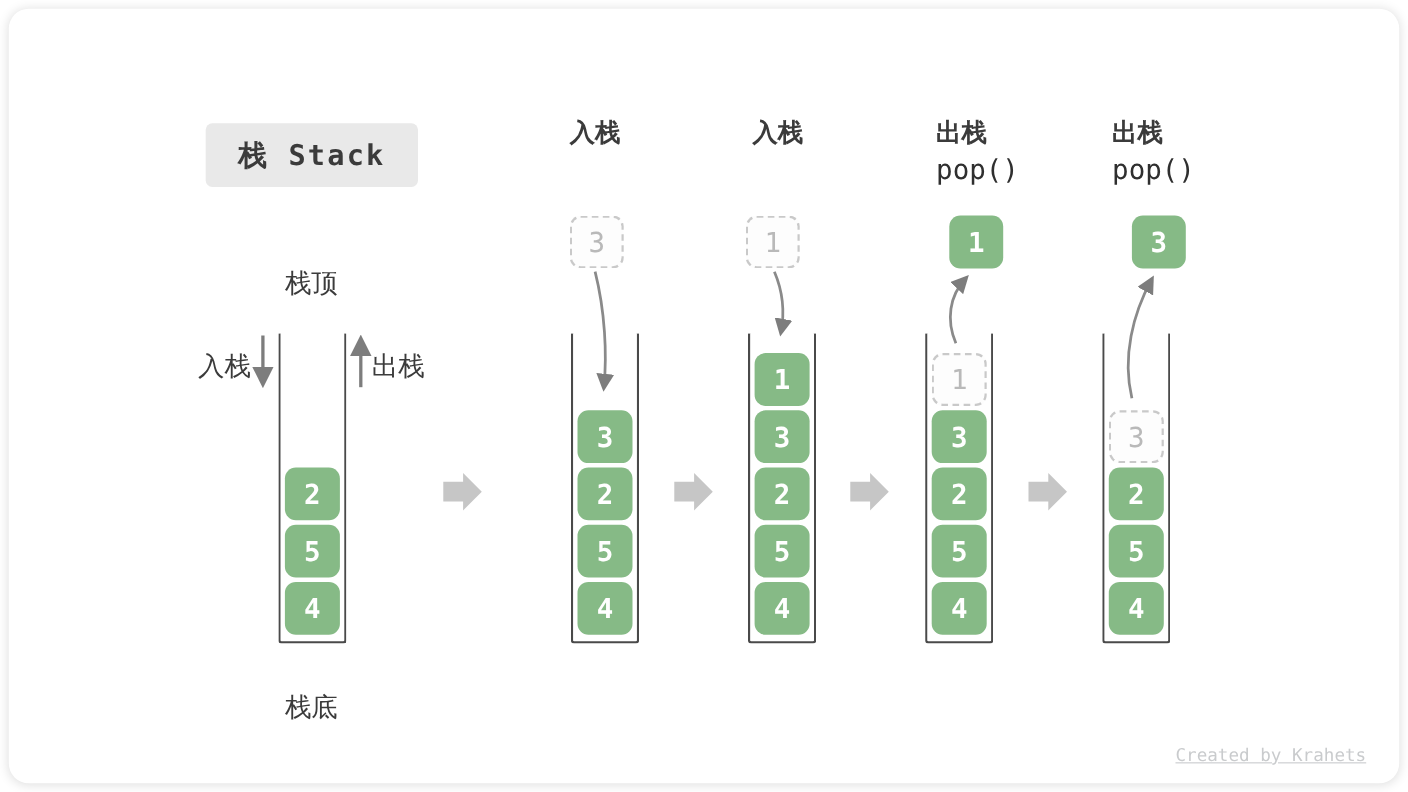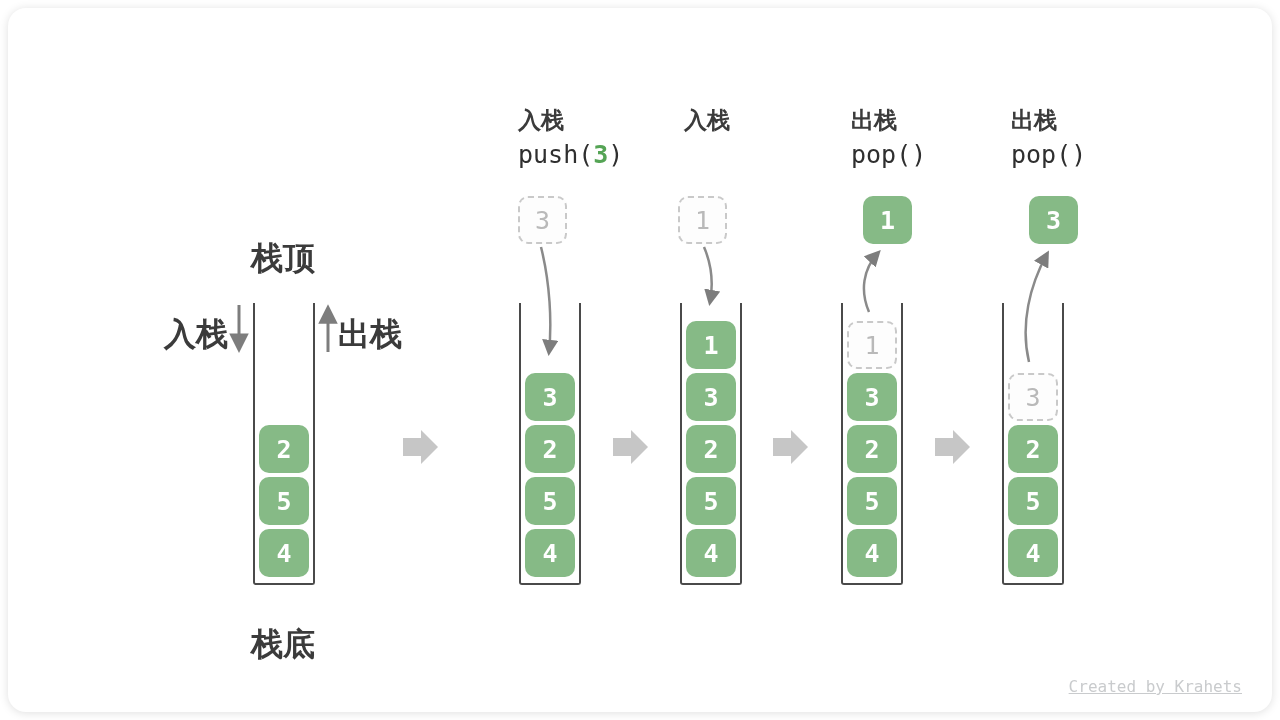--- a/index.html
+++ b/index.html
@@ -13,21 +13,21 @@
   .stage{position:absolute;left:0;top:0;width:1280px;height:720px;}
   .card{position:absolute;left:8px;top:8px;width:1264px;height:704px;background:#fff;
     border-radius:18px;box-shadow:0 1px 10px rgba(0,0,0,0.13);}
   .abs{position:absolute;}
 
   .title-badge{left:187px;top:112px;width:193px;height:58px;background:var(--badge-bg);
     border-radius:6px;display:flex;align-items:center;justify-content:center;
     font-family:"DejaVu Sans Mono",monospace;font-size:26px;font-weight:bold;
     letter-spacing:2px;color:var(--text-dark);}
 
-  .cjk-label{color:var(--text-dark);font-size:32px;font-weight:bold;line-height:28px;}
+  .cjk-label{color:var(--text-dark);font-size:24px;font-weight:normal;line-height:28px;}
   .lbl-top{left:239px;top:244px;width:88px;text-align:center;}
   .lbl-bottom{left:239px;top:612px;width:88px;text-align:center;margin-top:18px;}
   .lbl-push{left:158px;top:320px;width:70px;text-align:right;}
   .lbl-pop{left:338px;top:320px;width:70px;text-align:left;}
 
   .op{top:104px;width:150px;}
   .op-kind{font-size:23px;font-weight:bold;color:var(--text-dark);line-height:32px;}
   .op-code{font-family:"DejaVu Sans Mono",monospace;font-size:25px;color:#2f2f2f;
     line-height:34px;margin-top:2px;}
   .op-code .arg{color:var(--arg-green);font-weight:bold;}
@@ -58,29 +58,31 @@
 
   .watermark{right:38px;bottom:24px;font-family:"DejaVu Sans Mono",monospace;
     font-size:16px;color:var(--watermark);text-decoration:underline;}
 </style>
 </head>
 <body>
 
 <div class="stage">
   <div class="card"></div>
 
+  <div class="abs title-badge">
+    <span>栈 Stack</span>
+  </div>
 
   <div class="abs cjk-label lbl-top">栈顶</div>
   <div class="abs cjk-label lbl-bottom">栈底</div>
   <div class="abs cjk-label lbl-push">入栈</div>
   <div class="abs cjk-label lbl-pop">出栈</div>
 
   <div class="abs op op1">
     <div class="op-kind">入栈</div>
-    <div class="op-code"><span>push(</span><span class="arg">3</span><span>)</span></div>
   </div>
   <div class="abs op op2">
     <div class="op-kind">入栈</div>
   </div>
   <div class="abs op op3">
     <div class="op-kind">出栈</div>
     <div class="op-code"><span>pop(</span><span class="arg"></span><span>)</span></div>
   </div>
   <div class="abs op op4">
     <div class="op-kind">出栈</div>

